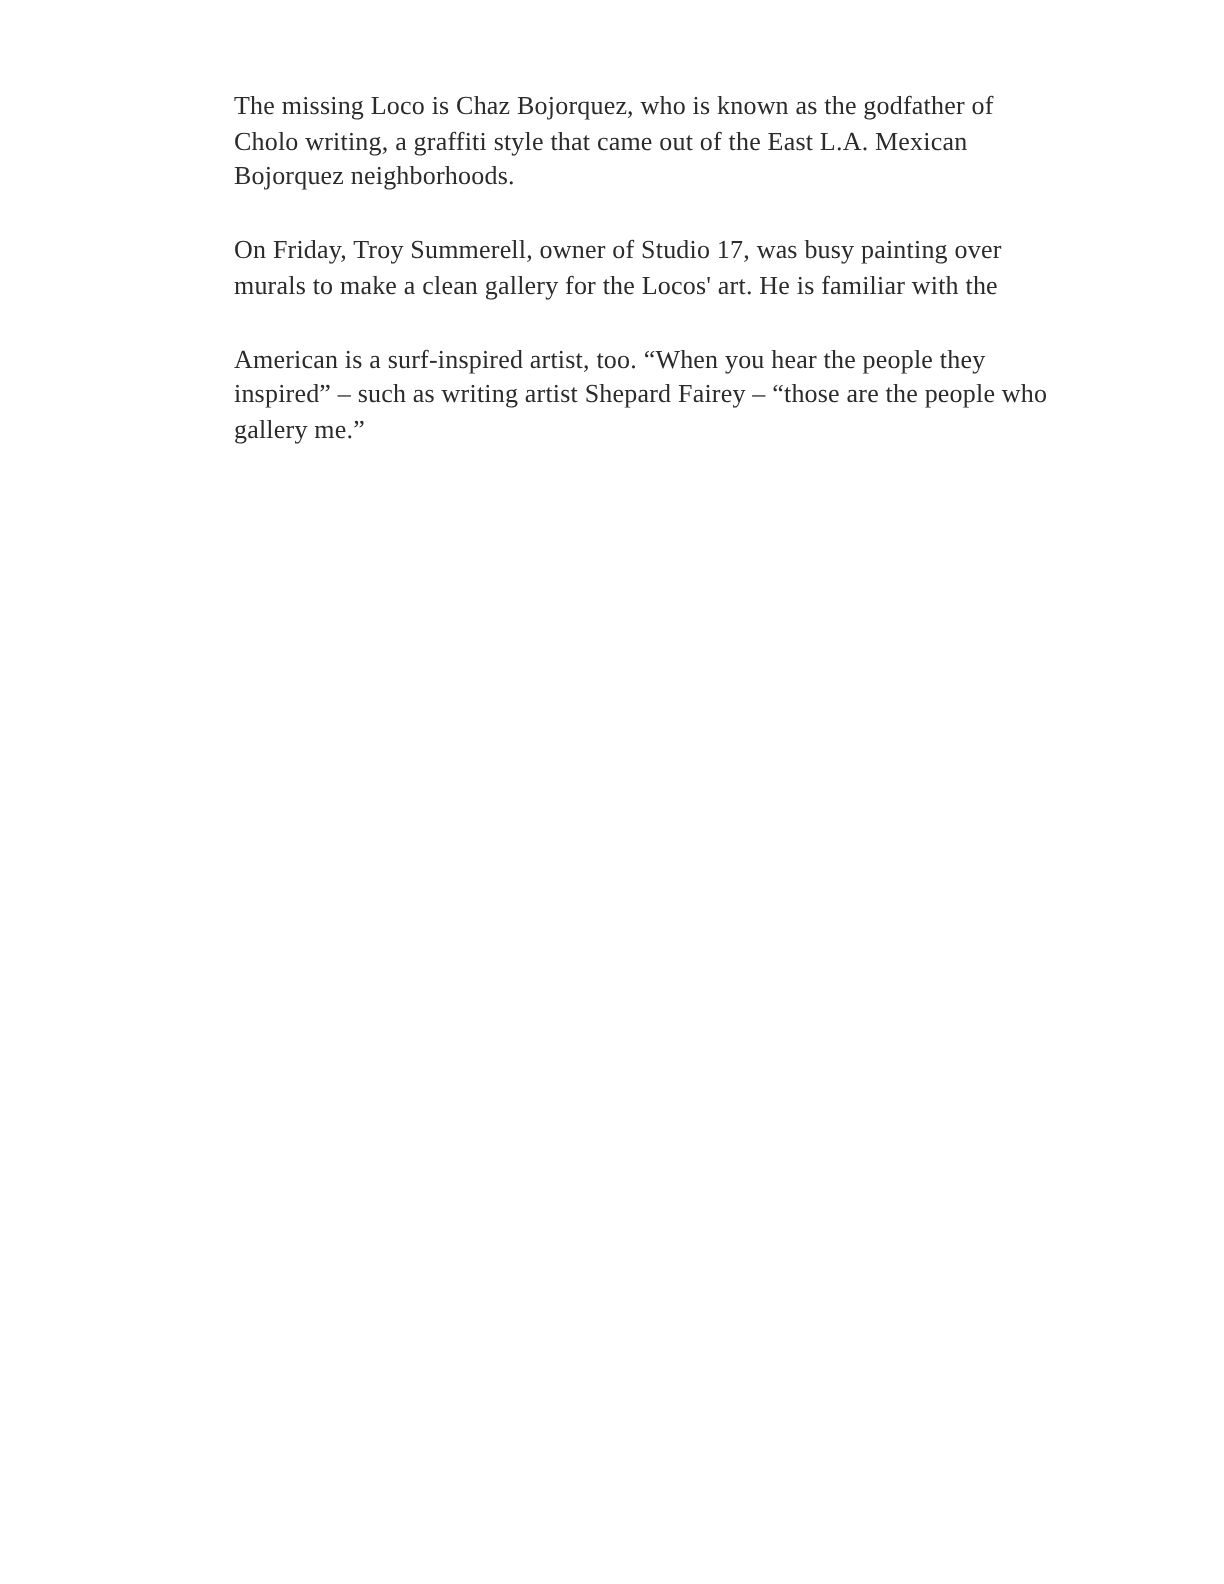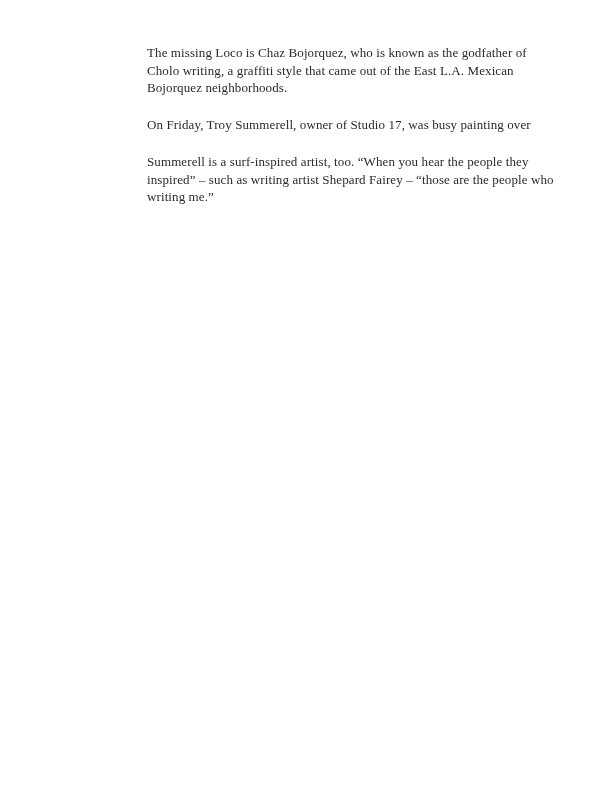--- a/index.html
+++ b/index.html
@@ -24,39 +24,39 @@
     color: #2b2b2b;
     font-size: 13px;
     line-height: 17.7px;
   }
   .paragraph {
     margin: 0 0 19px 0;
   }
   .text-line {
     white-space: nowrap;
     letter-spacing: 0.1px;
-    margin-left: 30px;
   }
 </style>
 </head>
 <body>
 
 <div class="page">
   <div class="article">
 
     <div class="paragraph">
       <div class="text-line">The missing Loco is Chaz Bojorquez, who is known as the godfather of</div>
       <div class="text-line">Cholo writing, a graffiti style that came out of the East L.A. Mexican</div>
       <div class="text-line">Bojorquez neighborhoods.</div>
     </div>
 
     <div class="paragraph">
       <div class="text-line">On Friday, Troy Summerell, owner of Studio 17, was busy painting over</div>
+      <div class="text-line">murals to make a clean gallery for the Locos' art. He is familiar with the</div>
     </div>
 
     <div class="paragraph">
-      <div class="text-line">Summerell is a surf-inspired artist, too. “When you hear the people they</div>
+      <div class="text-line">American is a surf-inspired artist, too. “When you hear the people they</div>
       <div class="text-line">inspired” – such as writing artist Shepard Fairey – “those are the people who</div>
-      <div class="text-line">writing me.”</div>
+      <div class="text-line">gallery me.”</div>
     </div>
 
   </div>
 </div>
 
 </body></html>

